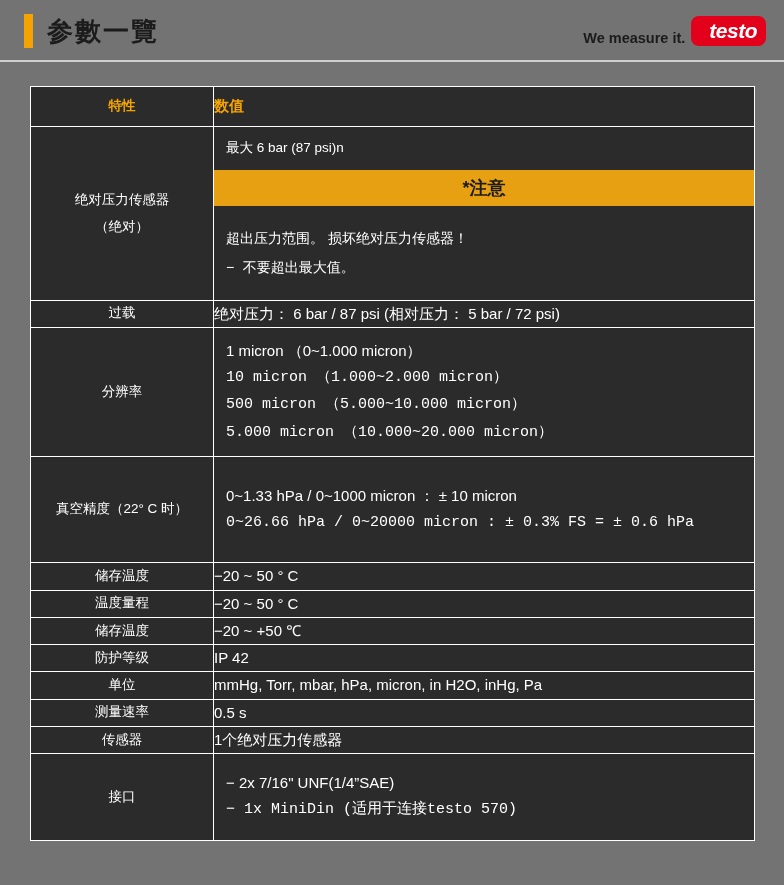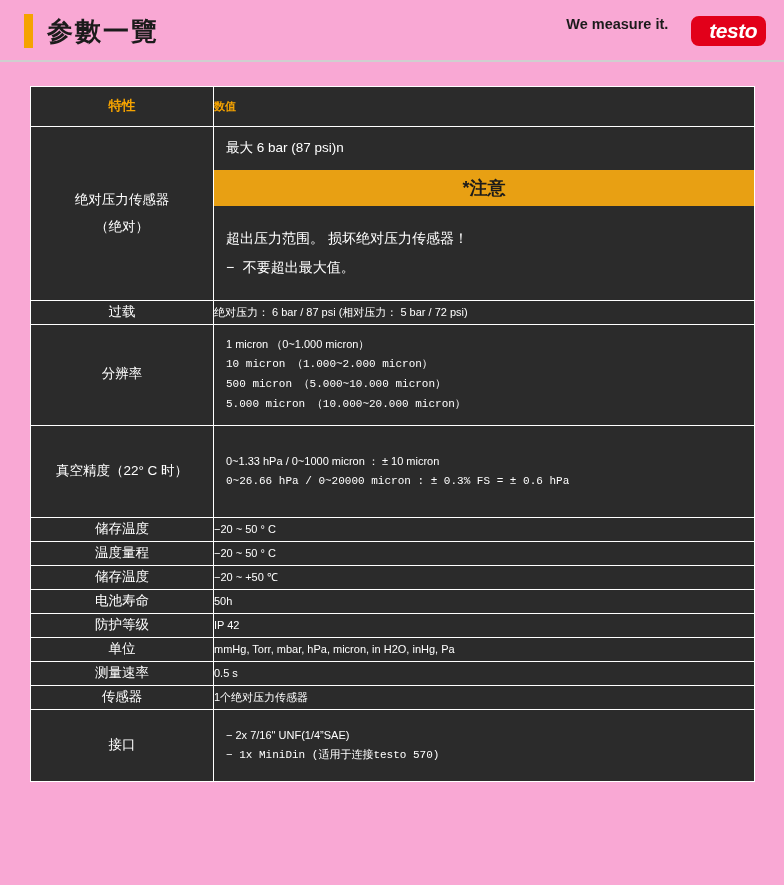--- a/index.html
+++ b/index.html
@@ -6,21 +6,21 @@
   html, body {
     margin: 0; padding: 0;
     width: 784px; height: 885px;
     background: #ffffff;
     font-family: "Liberation Sans", sans-serif;
   }
   #page {
     position: relative;
     width: 784px;
     height: 885px;
-    background: #f9a8d4;
+    background: #737373;
     overflow: hidden;
   }
 
   
   .header {
     position: relative;
     height: 62px;
     display: flex;
     align-items: center;
     padding: 0 18px 0 24px;
@@ -39,22 +39,22 @@
   .page-title {
     font-size: 26px;
     font-weight: bold;
     color: #1b1b1b;
     letter-spacing: 2px;
     line-height: 1;
   }
   .brand {
     margin-left: auto;
     display: flex;
-    align-items: flex-start;
-    gap: 23px;
+    align-items: flex-end;
+    gap: 6px;
   }
   .brand-slogan {
     font-size: 14.5px;
     font-weight: bold;
     color: #1b1b1b;
     white-space: nowrap;
   }
   .brand-logo {
     background: #e2001a;
     color: #ffffff;
@@ -102,21 +102,21 @@
   }
   .cell-label.head {
     color: #f5a300;
     font-weight: bold;
     font-size: 13.5px;
     padding: 8px 6px;
   }
   .cell-value {
     background: #2b2b2b;
     color: #ffffff;
-    font-size: 11px;
+    font-size: 15px;
     padding: 8px 12px;
     line-height: 1.75;
   }
   .cell-value.head {
     color: #f5a300;
     font-weight: bold;
   }
   .cell-value.tall { padding: 10px 12px; }
 
   .line { display: block; white-space: nowrap; }
@@ -242,26 +242,20 @@
           </td>
         </tr>
 
         <tr>
           <td class="cell-label">储存温度</td>
           <td class="cell-value">
             <span class="line">−20 ~ +50 ℃</span>
           </td>
         </tr>
 
-        <tr>
-          <td class="cell-label">电池寿命</td>
-          <td class="cell-value">
-            <span class="line">50h</span>
-          </td>
-        </tr>
 
         <tr>
           <td class="cell-label">防护等级</td>
           <td class="cell-value">
             <span class="line">IP 42</span>
           </td>
         </tr>
 
         <tr>
           <td class="cell-label">单位</td>

